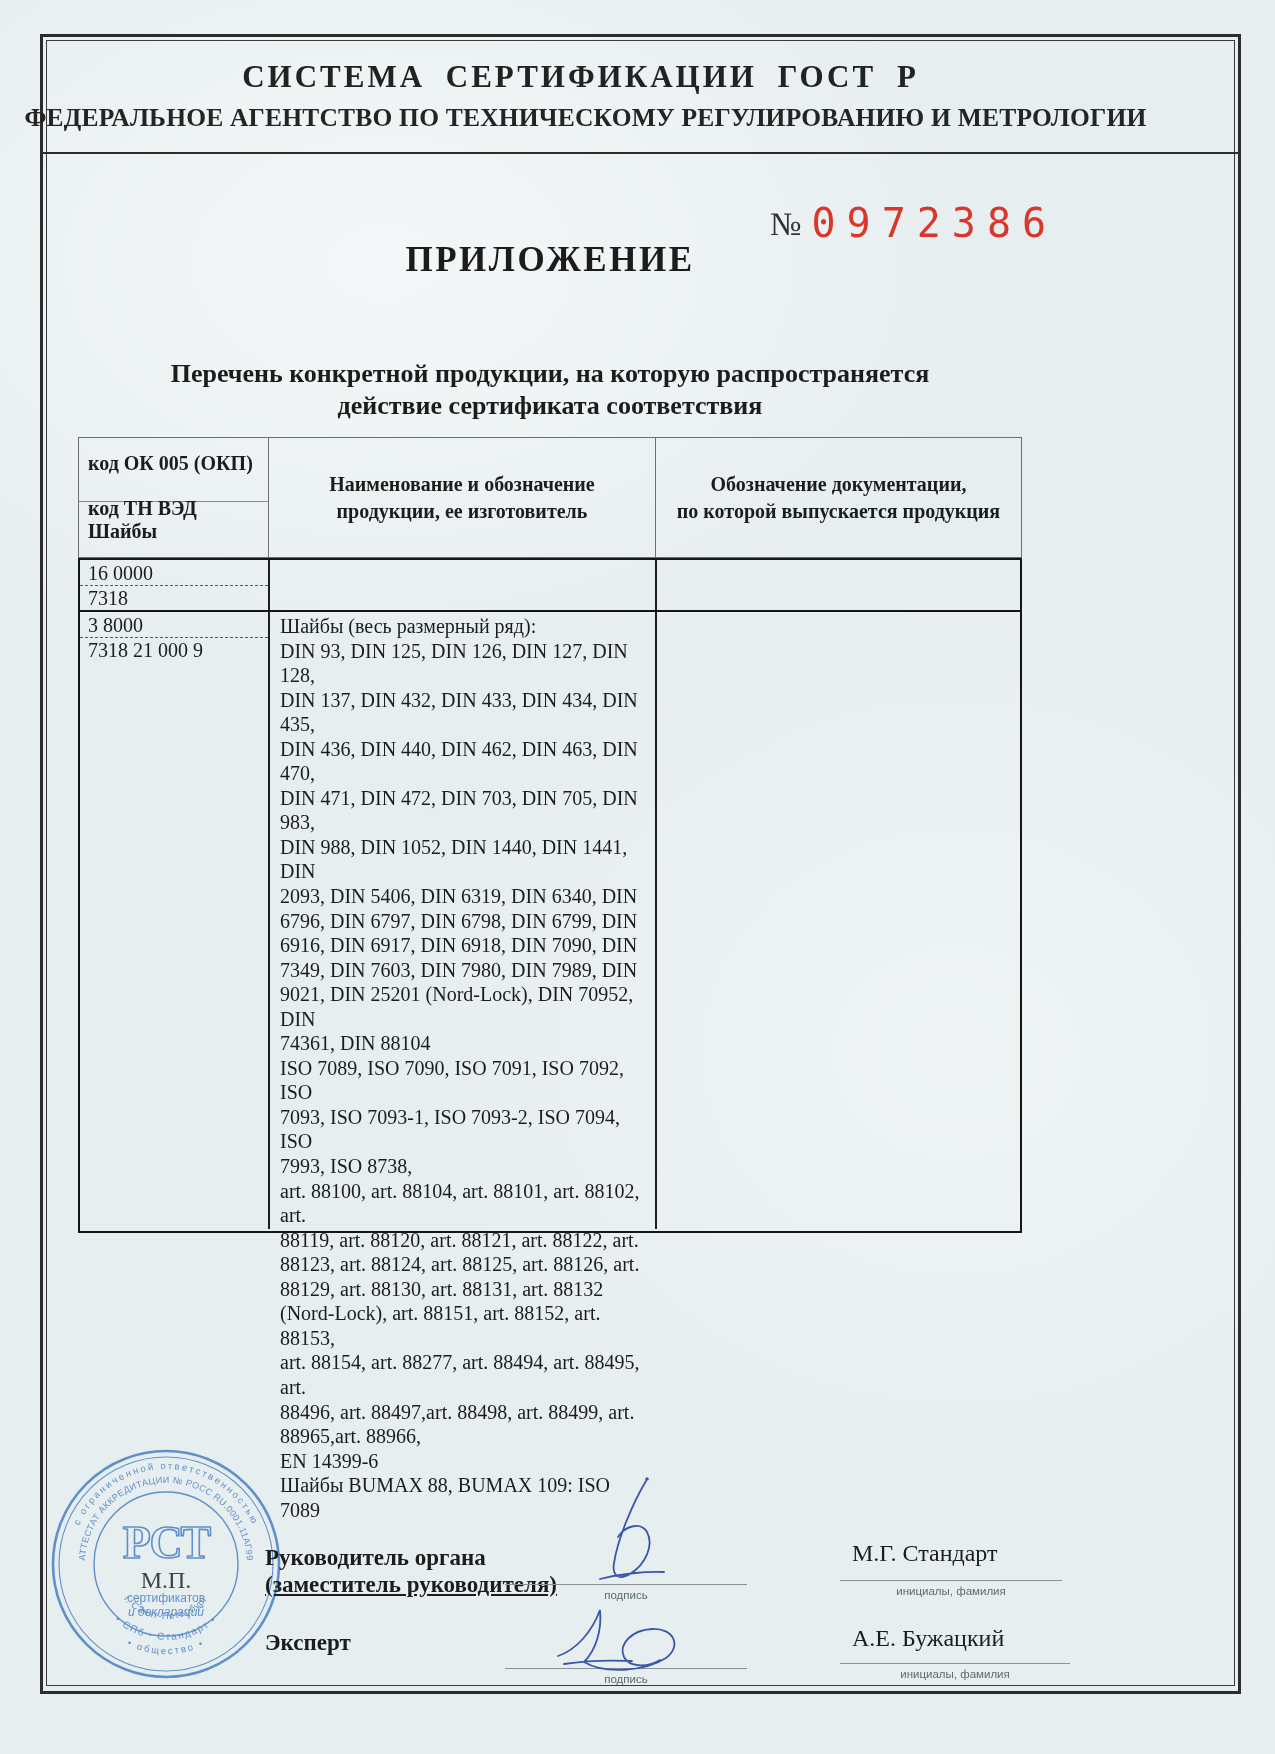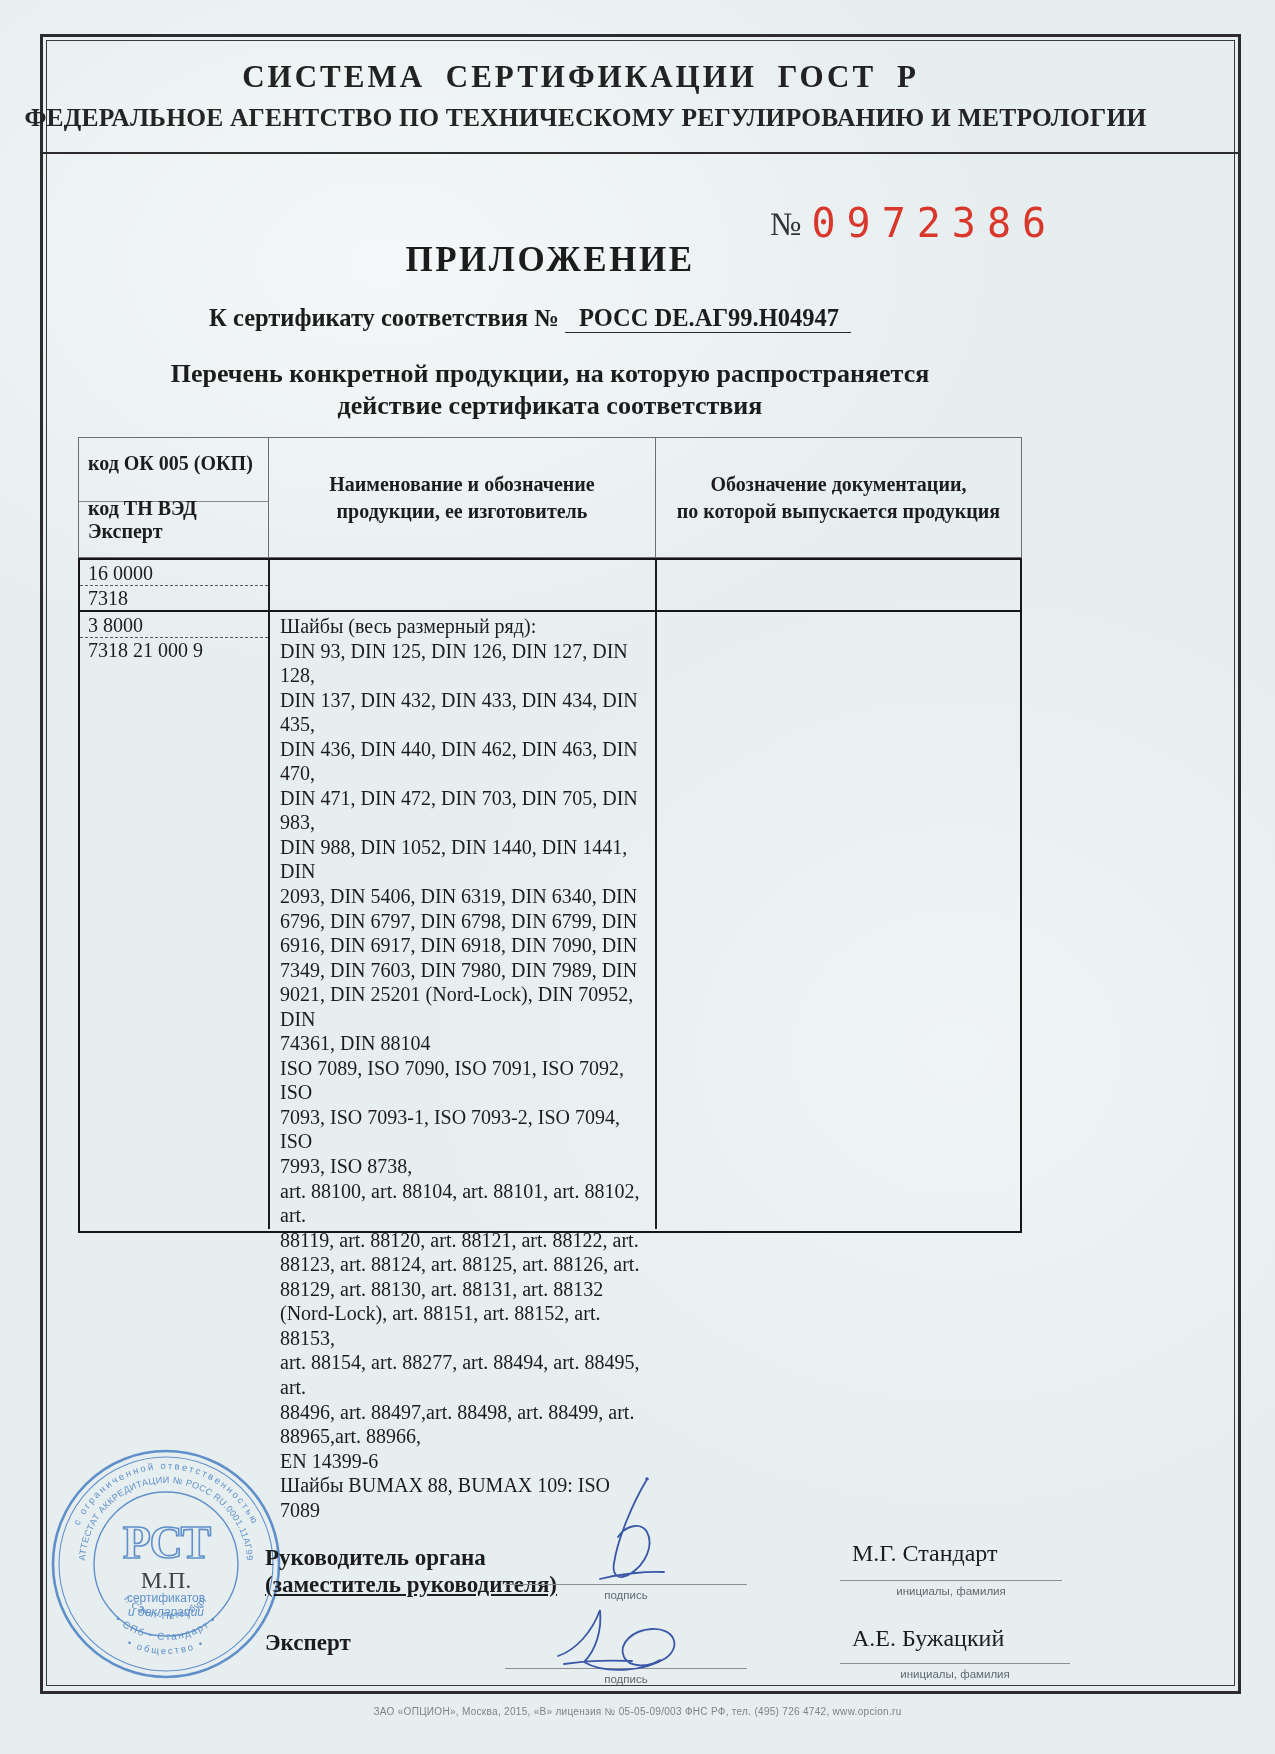--- a/index.html
+++ b/index.html
@@ -62,33 +62,29 @@
       <div class="doc-subtitle">ФЕДЕРАЛЬНОЕ АГЕНТСТВО ПО ТЕХНИЧЕСКОМУ РЕГУЛИРОВАНИЮ И МЕТРОЛОГИИ</div>
     </div>
   </div>
 
   <div class="doc-number">
     <span class="nsign">№</span><span class="nval" style="color:#d9372b;">0972386</span>
   </div>
 
   <div class="content-col appendix-title">ПРИЛОЖЕНИЕ</div>
 
-  <div class="content-col cert-line">
-    <span>К сертификату соответствия №</span>
-    <span class="cert-no">РОСС DE.АГ99.Н04947</span>
-  </div>
 
   <div class="content-col desc-line">Перечень конкретной продукции,  на которую распространяется
 действие сертификата соответствия</div>
 
   <div class="thead">
     <div class="hc1">
       <div class="l1">код ОК 005 (ОКП)</div>
       <div class="sep"></div>
-      <div class="l2">код ТН ВЭД Эксперт</div>
+      <div class="l2">код ТН ВЭД Шайбы</div>
     </div>
     <div class="hc2">Наименование и обозначение
 продукции, ее изготовитель</div>
     <div class="hc3">Обозначение документации,
 по которой выпускается продукция</div>
   </div>
 
   <div class="tbody">
     <div class="trow r1">
       <div class="tc1">
@@ -184,15 +180,14 @@
   <div class="sig-caption" style="left:840px;top:1668px;width:230px;">инициалы, фамилия</div>
 
   <svg class="autograph" style="left:560px;top:1475px;" width="140" height="115" viewBox="0 0 140 115">
     <path d="M 86,6 C 74,26 58,62 54,88 C 52,100 58,106 70,99 C 86,89 94,70 87,57 C 81,47 66,50 58,62 M 40,104 C 60,99 86,96 104,97" fill="none" stroke="#3a57a8" stroke-width="1.8" stroke-linecap="round"></path>
     <circle cx="87" cy="4" r="1.8" fill="#3a57a8"></circle>
   </svg>
   <svg class="autograph" style="left:540px;top:1598px;" width="170" height="85" viewBox="0 0 170 85">
     <path d="M 18,58 C 36,52 52,34 60,12 C 62,32 56,52 44,64 C 64,76 104,74 126,60 C 142,48 134,30 112,31 C 92,32 78,46 84,59 C 89,69 106,70 120,62 M 24,66 C 50,62 70,62 92,63" fill="none" stroke="#3a57a8" stroke-width="1.8" stroke-linecap="round"></path>
   </svg>
 
-  <div class="footer-line">ЗАО «ОПЦИОН», Москва, 2015, «В»    лицензия № 05-05-09/003 ФНС РФ,  тел. (495) 726 4742,  www.opcion.ru</div>
 
 </div>
 
 </body></html>

